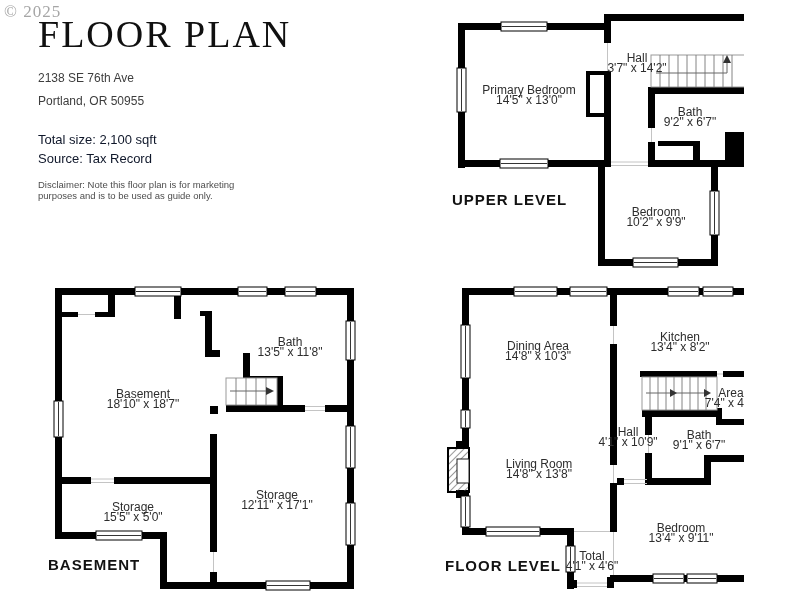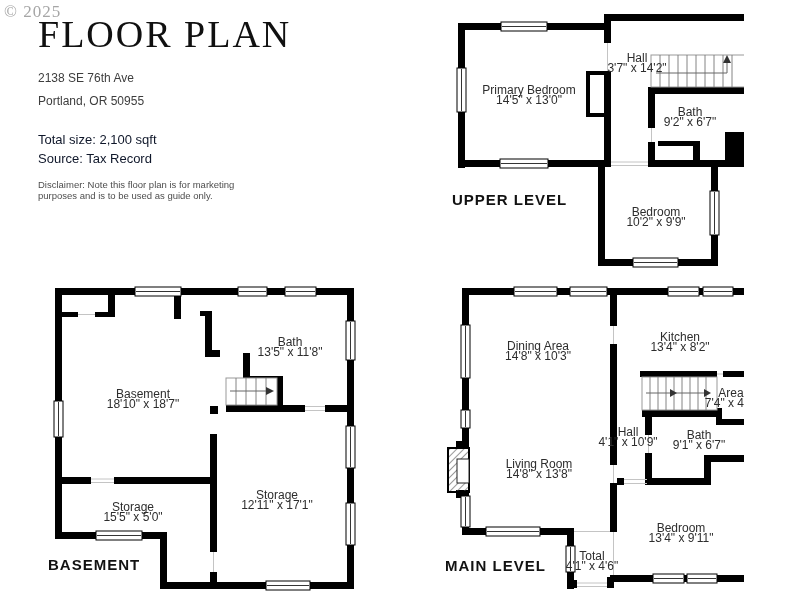--- a/index.html
+++ b/index.html
@@ -390,15 +390,15 @@
     <span class="rn">Bedroom</span>
     <span class="rd">13'4" x 9'11"</span>
   </div>
   <div class="room-label" style="left:592px;top:561px">
     <span class="rn">Total</span>
     <span class="rd">4'1" x 4'6"</span>
   </div>
 
   <div class="level-label" style="left:452px;top:191px">UPPER LEVEL</div>
   <div class="level-label" style="left:48px;top:556px">BASEMENT</div>
-  <div class="level-label" style="left:445px;top:557px">MAIN LEVEL</div>
+  <div class="level-label" style="left:445px;top:557px">FLOOR LEVEL</div>
 
 </div>
 
 </body></html>

